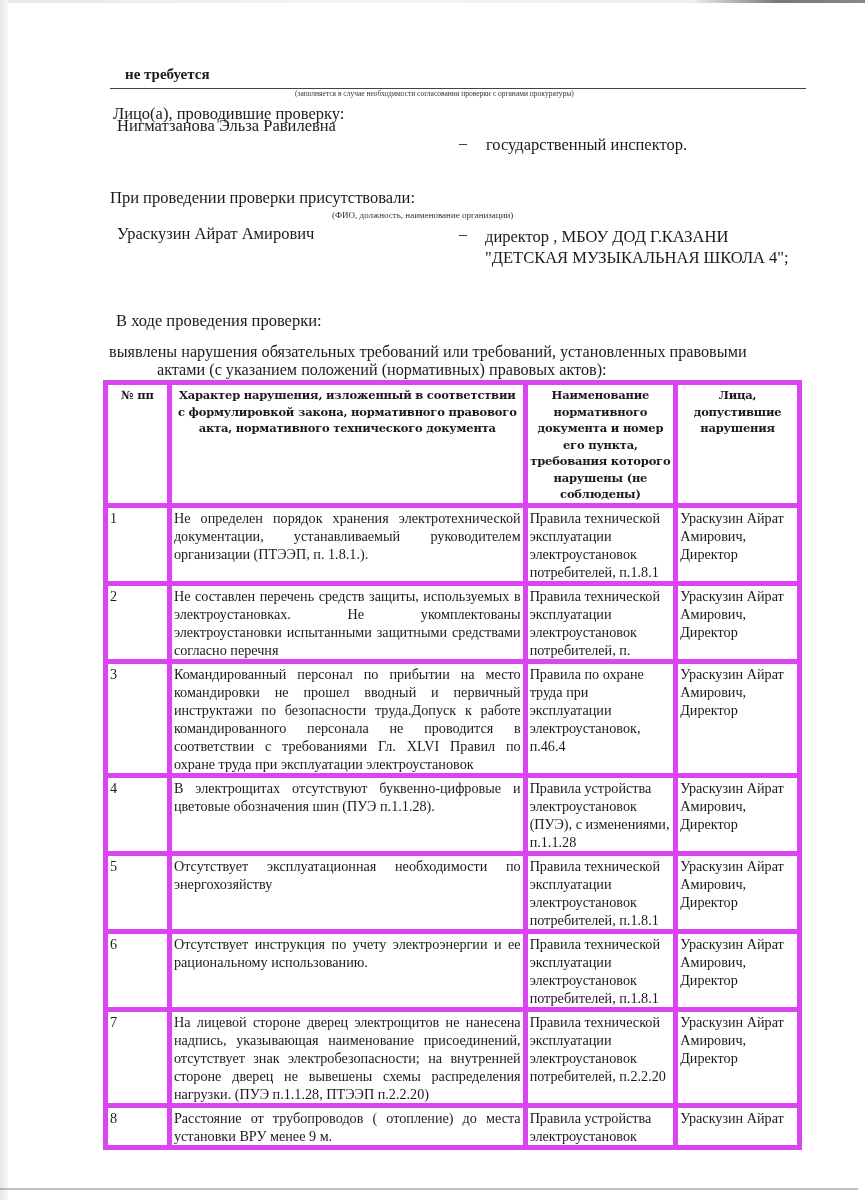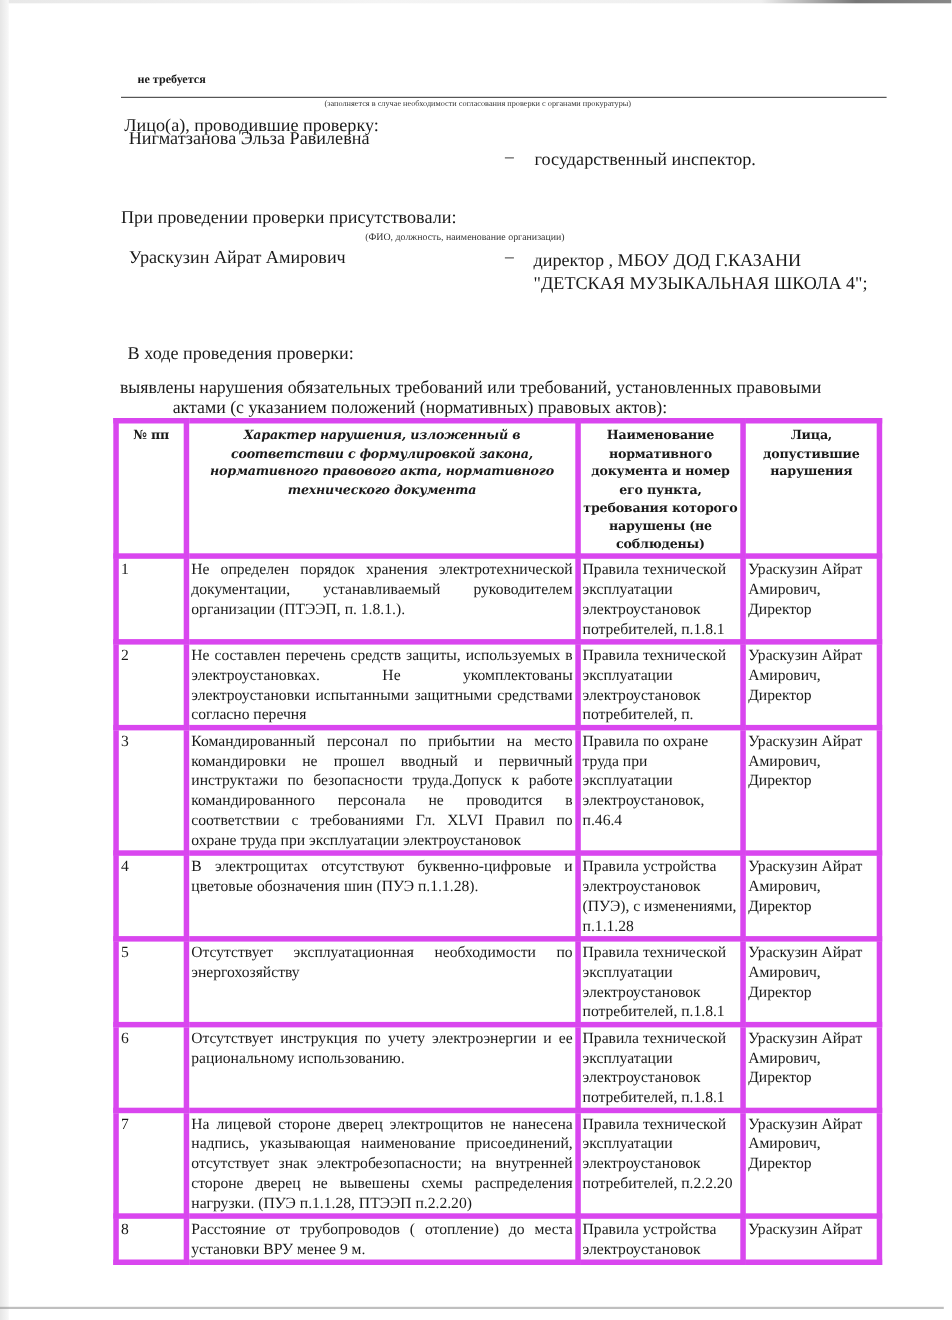--- a/index.html
+++ b/index.html
@@ -4,21 +4,21 @@
 <style>
   html, body { margin:0; padding:0; }
   body {
     width:865px; height:1200px; background:#ffffff; position:relative; overflow:hidden;
     font-family:"Liberation Serif", "DejaVu Serif", serif; color:#1a1a1a;
   }
   .page-edge-top { position:absolute; left:0; top:0; width:865px; height:3px; background:linear-gradient(90deg,#e8e8e8,#f4f4f4 40%,#eee 80%,#777 90%,#888); }
   .page-edge-left { position:absolute; left:0; top:0; width:8px; height:1200px; background:linear-gradient(90deg,#e6e6e6,#f8f8f8); }
   .page-edge-bottom { position:absolute; left:0; top:1188px; width:858px; height:2px; background:#8a8a8a; opacity:.55; }
   .abs { position:absolute; white-space:nowrap; }
-  .approval { left:125px; top:66px; font-size:11px; font-weight:bold; }
+  .approval { left:125px; top:66px; font-size:15px; font-weight:bold; }
   .approval-line { position:absolute; left:110px; top:88px; width:696px; height:1px; background:#444; }
   .approval-note { left:295px; top:89px; font-size:7.5px; color:#333; }
   .label { font-size:16.5px; }
   .smallnote { font-size:9px; color:#333; }
   .dash { font-size:16px; }
   table.violations {
     position:absolute; left:103px; top:380px; width:699px; border-collapse:collapse;
     font-size:14.2px; line-height:18px;
   }
   table.violations td, table.violations th {
@@ -58,21 +58,21 @@
 <div class="abs label" style="left:485px; top:248px;">"ДЕТСКАЯ МУЗЫКАЛЬНАЯ ШКОЛА 4";</div>
 
 <div class="abs label" style="left:116px; top:311px;">В ходе проведения проверки:</div>
 <div class="abs label" style="left:109px; top:343px; font-size:16.2px;">выявлены нарушения обязательных требований или требований, установленных правовыми</div>
 <div class="abs label" style="left:109px; top:361px; font-size:16.2px;margin-left:48px;">актами (с указанием положений (нормативных) правовых актов):</div>
 
 <table class="violations">
   <thead>
     <tr style="height:90px;">
       <th class="c-num">№ пп</th>
-      <th class="c-desc" style="text-align:center; text-align-last:center;font-style:italic;">Характер нарушения, изложенный в соответствии с формулировкой закона, нормативного правового акта, нормативного технического документа</th>
+      <th class="c-desc" style="text-align:center; text-align-last:center;">Характер нарушения, изложенный в соответствии с формулировкой закона, нормативного правового акта, нормативного технического документа</th>
       <th class="c-doc">Наименование нормативного документа и номер его пункта, требования которого нарушены (не соблюдены)</th>
       <th class="c-who">Лица, допустившие нарушения</th>
     </tr>
   </thead>
   <tbody>
     <tr style="height:71px;">
       <td class="c-num">1</td>
       <td class="c-desc">Не определен порядок хранения электротехнической документации, устанавливаемый руководителем организации (ПТЭЭП, п. 1.8.1.).</td>
       <td class="c-doc">Правила технической эксплуатации электроустановок потребителей, п.1.8.1</td>
       <td class="c-who">Ураскузин Айрат Амирович, Директор</td>

